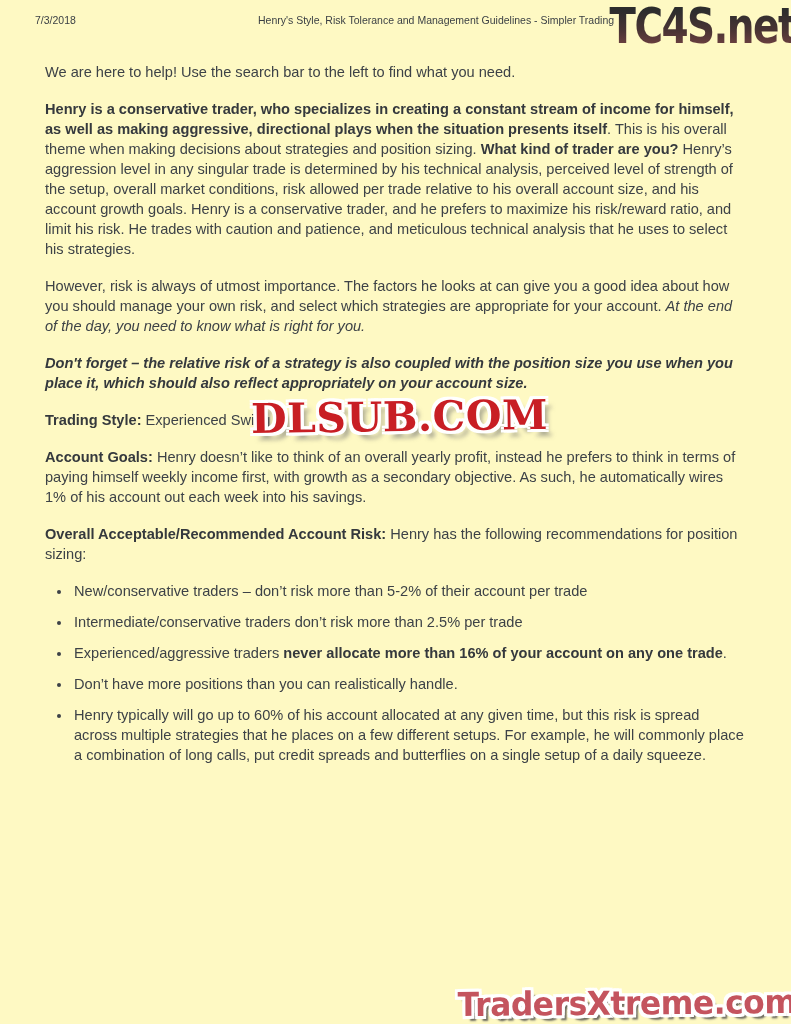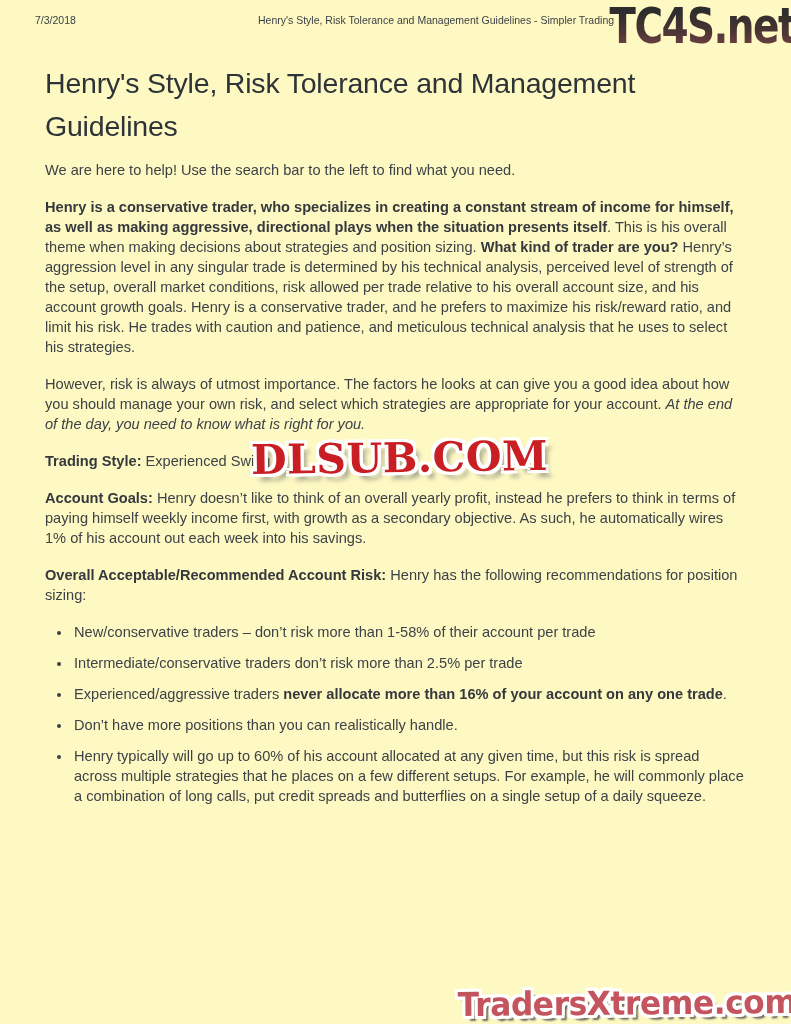--- a/index.html
+++ b/index.html
@@ -80,38 +80,38 @@
 <body>
 
 <div class="page">
 
   <span class="meta meta-date">7/3/2018</span>
   <span class="meta meta-title">Henry's Style, Risk Tolerance and Management Guidelines - Simpler Trading</span>
   <span class="wm-tc4s">TC4S.net</span>
 
   <div class="content">
 
-    <h1 class="article-title">Henry's Style, Risk Tolerance and Management Guidelines</h1>
 
     <p>We are here to help! Use the search bar to the left to find what you need.</p>
 
     <p><b>Henry is a conservative trader, who specializes in creating a constant stream of income for himself, as well as making aggressive, directional plays when the situation presents itself</b><span>. This is his overall theme when making decisions about strategies and position sizing. </span><b>What kind of trader are you?</b><span> Henry’s aggression level in any singular trade is determined by his technical analysis, perceived level of strength of the setup, overall market conditions, risk allowed per trade relative to his overall account size, and his account growth goals. Henry is a conservative trader, and he prefers to maximize his risk/reward ratio, and limit his risk. He trades with caution and patience, and meticulous technical analysis that he uses to select his strategies.</span></p>
 
     <p><span>However, risk is always of utmost importance. The factors he looks at can give you a good idea about how you should manage your own risk, and select which strategies are appropriate for your account. </span><span class="italic">At the end of the day, you need to know what is right for you.</span></p>
 
+    <p class="bold-italic">Don't forget – the relative risk of a strategy is also coupled with the position size you use when you place it, which should also reflect appropriately on your account size.</p>
 
 
     <p class="trading-style"><b>Trading Style:</b><span> Experienced Swing</span><span class="wm-dlsub">DLSUB.COM</span></p>
 
     <p><b>Account Goals:</b><span> Henry doesn’t like to think of an overall yearly profit, instead he prefers to think in terms of paying himself weekly income first, with growth as a secondary objective. As such, he automatically wires 1% of his account out each week into his savings.</span></p>
 
     <p><b>Overall Acceptable/Recommended Account Risk:</b><span> Henry has the following recommendations for position sizing:</span></p>
 
     <ul class="risk-list">
-      <li><span>New/conservative traders – don’t risk more than 1-58% of their account per trade</span><b></b><span></span></li>
+      <li><span>New/conservative traders – don’t risk more than 5-2% of their account per trade</span><b></b><span></span></li>
       <li><span>Intermediate/conservative traders don’t risk more than 2.5% per trade</span><b></b><span></span></li>
       <li><span>Experienced/aggressive traders </span><b>never allocate more than 16% of your account on any one trade</b><span>.</span></li>
       <li><span>Don’t have more positions than you can realistically handle.</span><b></b><span></span></li>
       <li><span>Henry typically will go up to 60% of his account allocated at any given time, but this risk is spread across multiple strategies that he places on a few different setups. For example, he will commonly place a combination of long calls, put credit spreads and butterflies on a single setup of a daily squeeze.</span><b></b><span></span></li>
     </ul>
 
 
   </div>
 
   <span class="wm-traders">TradersXtreme.com</span>

